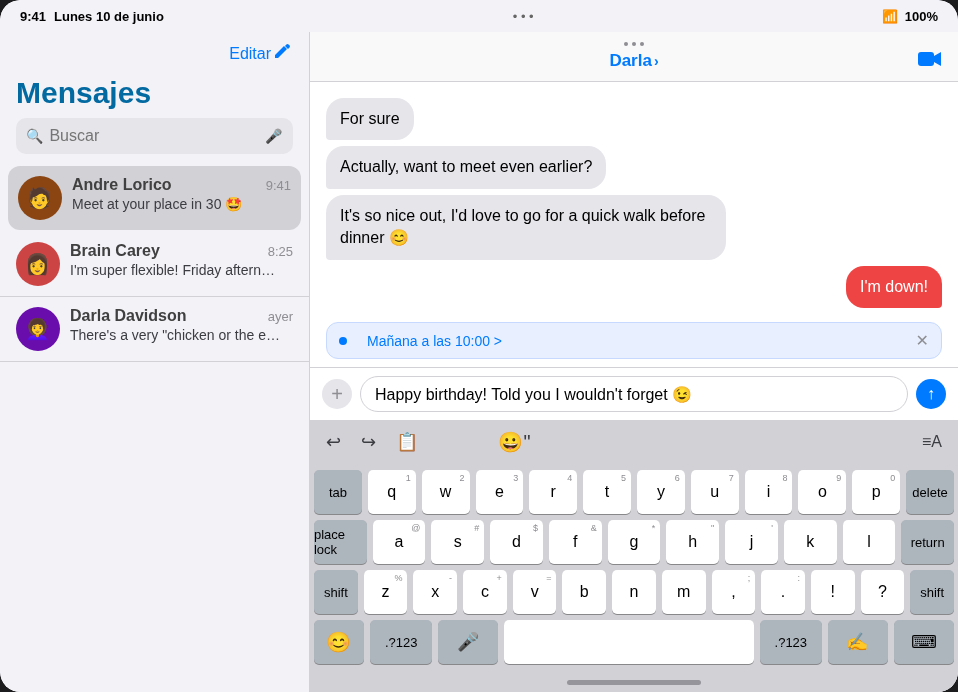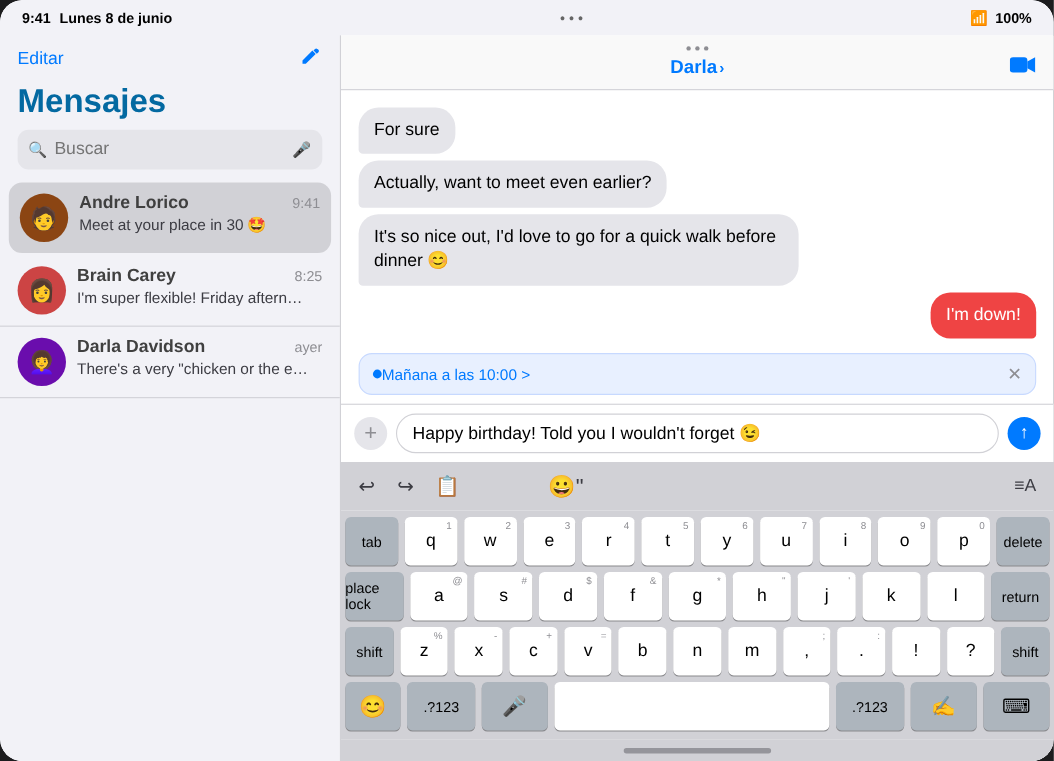--- a/index.html
+++ b/index.html
@@ -62,21 +62,21 @@
       background: #f2f2f7;
       display: flex;
       flex-direction: column;
       border-right: 1px solid #d1d1d6;
       flex-shrink: 0;
     }
     .sidebar-header {
       padding: 8px 16px 4px;
       display: flex;
       align-items: center;
-      justify-content: space-between;
+      justify-content: flex-end;
     }
     .edit-btn {
       color: #007aff;
       font-size: 16px;
       font-weight: 400;
       background: none;
       border: none;
       cursor: pointer;
     }
     .compose-btn {
@@ -284,21 +284,21 @@
       display: flex;
       align-items: center;
       justify-content: space-between;
       flex-shrink: 0;
     }
     .scheduled-text {
       font-size: 14px;
       color: #007aff;
       display: flex;
       align-items: center;
-      gap: 0;
+      gap: 20px;
     }
     .scheduled-dot {
       width: 8px;
       height: 8px;
       background: #007aff;
       border-radius: 50%;
       display: inline-block;
     }
     .scheduled-close {
       color: #8e8e93;
@@ -460,21 +460,21 @@
     }
   </style>
 </head>
 <body>
 
 <div class="ipad-frame">
 
   <div class="status-bar">
     <div class="status-bar-left">
       <span>9:41</span>
-      <span>Lunes 8 de junio</span>
+      <span>Lunes 10 de junio</span>
     </div>
     <div class="status-bar-center">
       <span>• • •</span>
     </div>
     <div class="status-bar-right">
       <span>📶</span>
       <span>100%</span>
     </div>
   </div>
 

